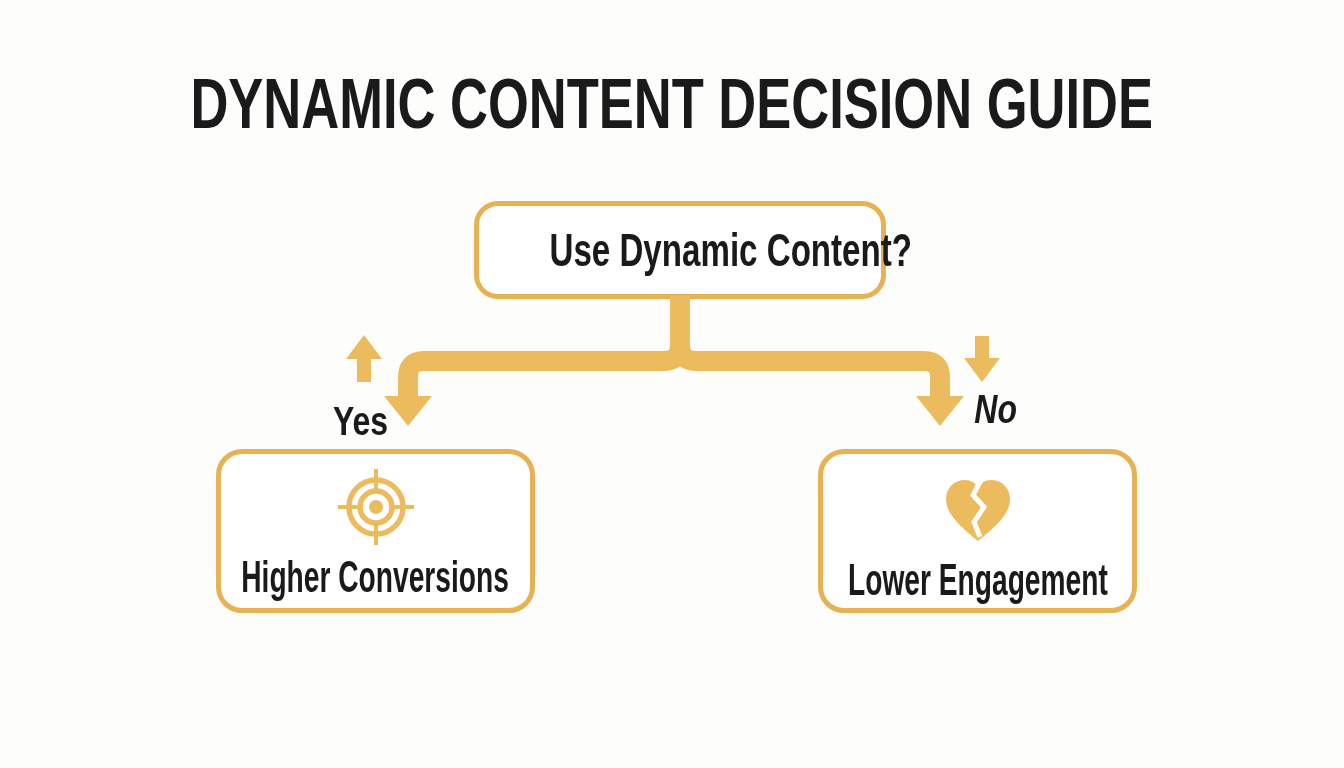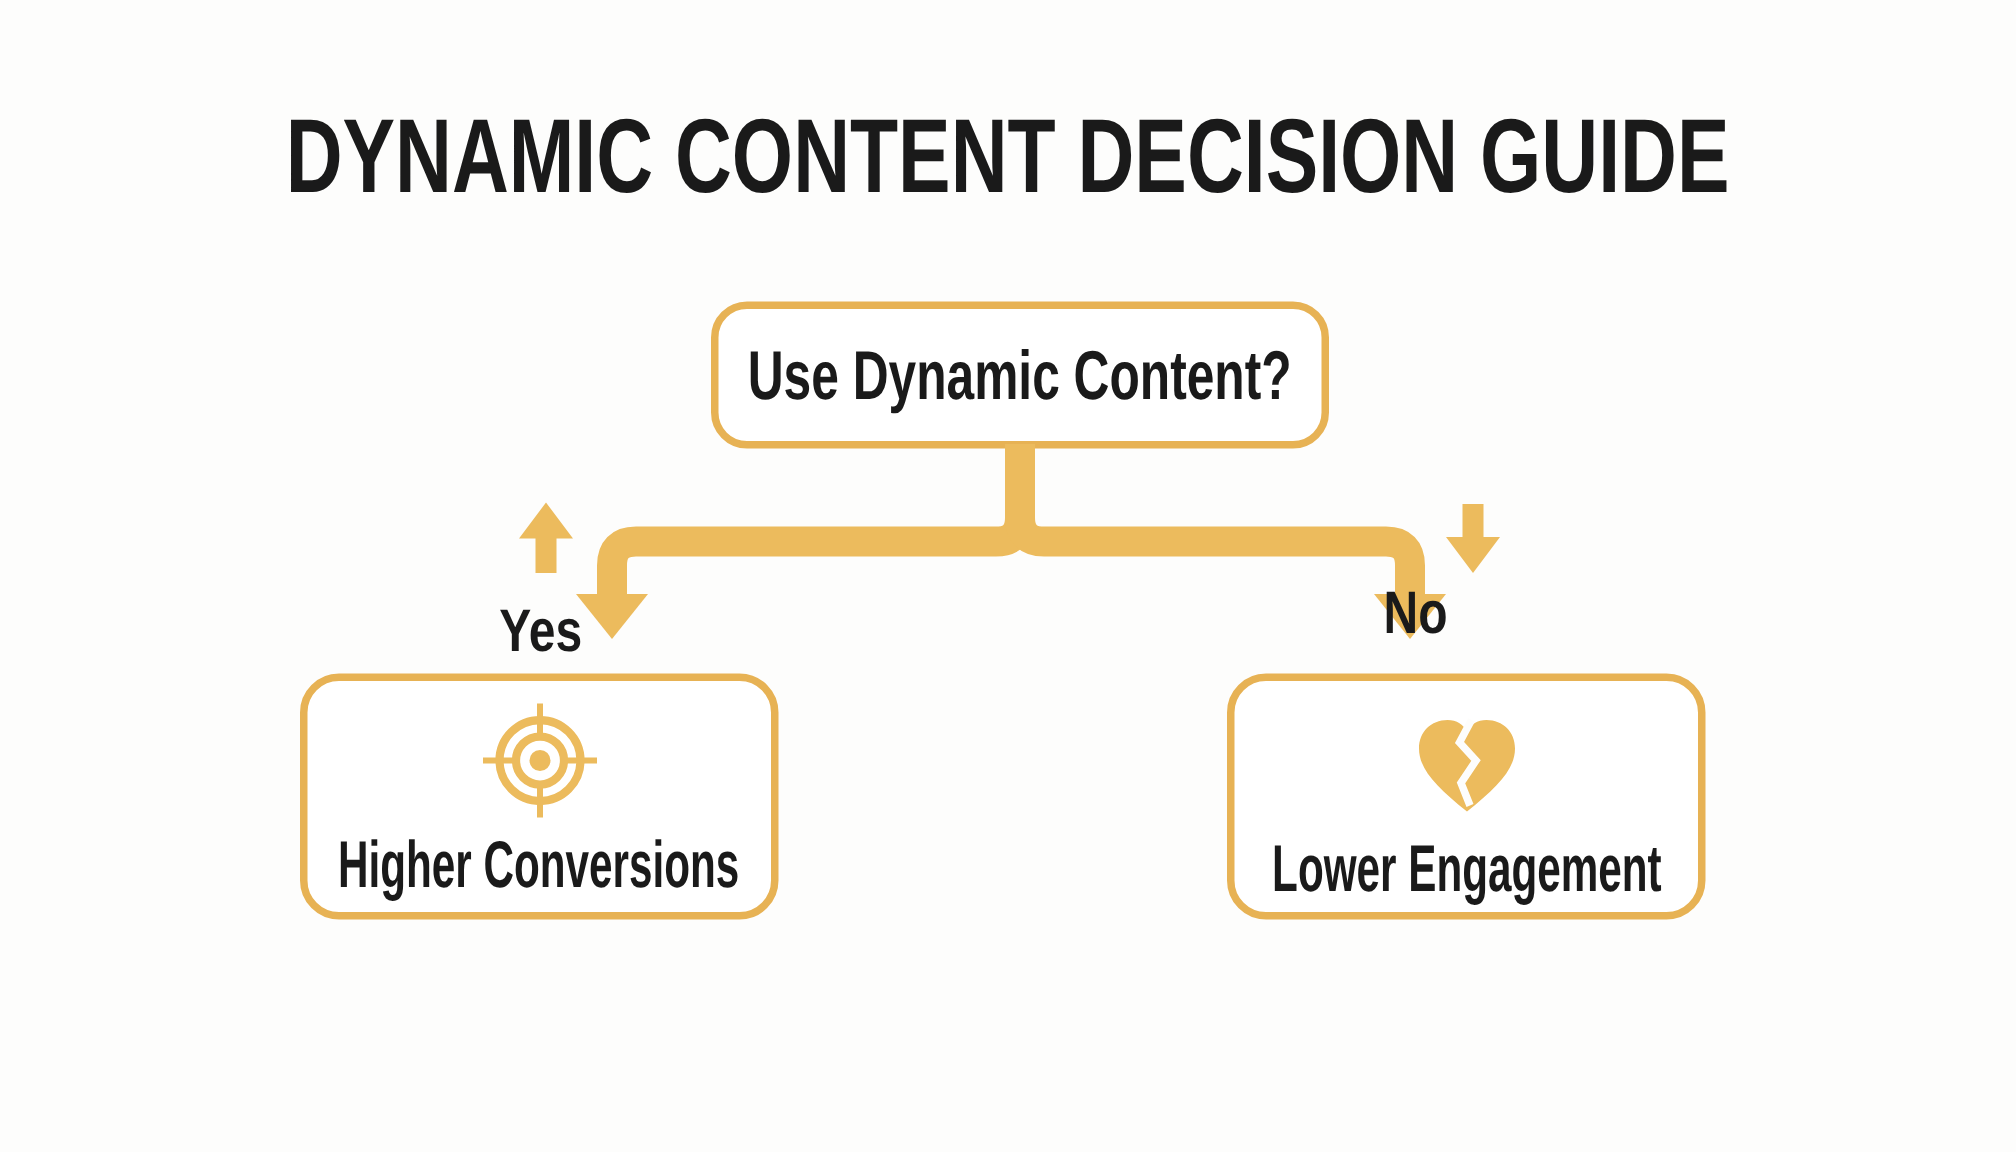--- a/index.html
+++ b/index.html
@@ -19,45 +19,45 @@
   .title{
     position:absolute;left:0;top:72px;width:1344px;
     text-align:center;font-size:70px;line-height:64px;font-weight:700;
     letter-spacing:0px;color:var(--ink);
   }
   .title .cond{transform:scaleX(0.75);}
 
   .node{
     position:absolute;background:#fff;
     border:5px solid var(--border);
-    display:flex;align-items:center;justify-content:center;
+    display:flex;align-items:center;
   }
   .decision{
     left:474px;top:201px;width:412px;height:98px;border-radius:24px;
     font-size:46px;
   }
   .decision .cond{transform:scaleX(0.72);}
 
   .outcome{
     flex-direction:column;justify-content:flex-start;
     width:319px;height:164px;border-radius:26px;top:449px;
   }
-  .outcome-left{left:200px;}
+  .outcome-left{left:216px;}
   .outcome-right{left:818px;justify-content:center;}
   .outcome .icon{margin-top:12px;height:82px;display:flex;align-items:center;justify-content:center;}
   .outcome .label{font-size:44px;margin-top:4px;}
   .outcome .cond{transform:scaleX(0.64);}
 
   .edge-label{
     position:absolute;width:120px;text-align:center;
     font-size:40px;line-height:40px;font-weight:700;
   }
   .edge-label .cond{transform:scaleX(0.8);}
   .edge-yes{left:300px;top:401px;}
-  .edge-no{left:884px;top:389px;}
+  .edge-no{left:936px;top:389px;font-style:italic;}
 
   svg.connector{position:absolute;left:0;top:0;pointer-events:none;}
 </style>
 </head>
 <body>
 
 <div class="canvas">
 
   <div class="title">
     <span class="cond">DYNAMIC CONTENT DECISION GUIDE</span>

